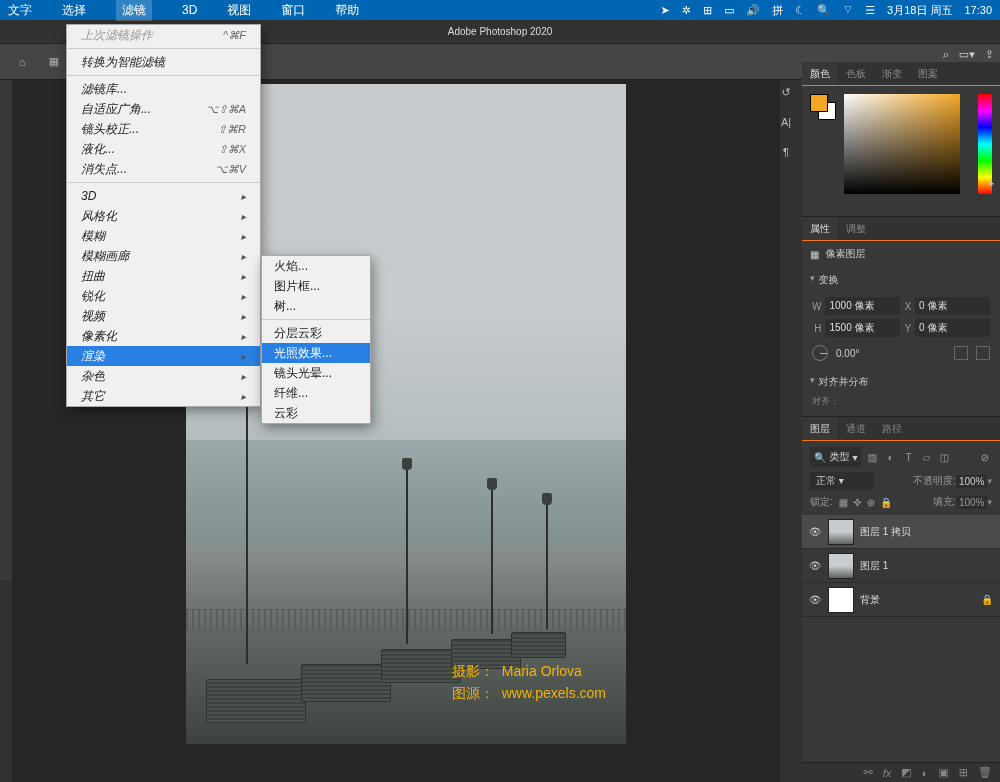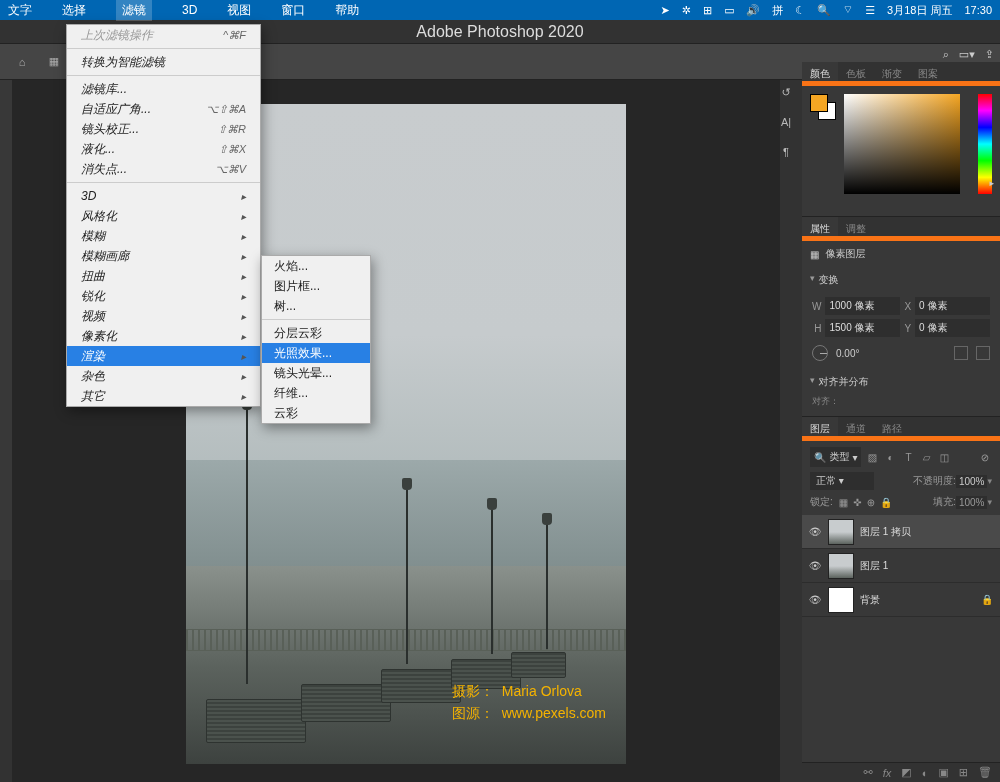--- a/index.html
+++ b/index.html
@@ -6,29 +6,29 @@
 body { width:1000px; height:782px; background:#323232; color:#ccc; font-size:11px; overflow:hidden; position:relative; }
 
 
 .mac-menu { height:20px; background:#0066b3; color:#fff; display:flex; align-items:center; padding:0 8px; gap:30px; font-size:12px; }
 .mac-menu .right { margin-left:auto; display:flex; gap:12px; align-items:center; }
 .mac-menu .right span { font-size:11px; }
 .mac-menu .menu-item { cursor:default; }
 .mac-menu .selected { background:rgba(255,255,255,0.2); padding:2px 6px; border-radius:0; }
 
 
-.title-bar { height:24px; background:#323232; display:flex; align-items:center; justify-content:center; color:#ddd; font-size:16px; font-weight:500; border-bottom:1px solid #222; }
+.title-bar { height:24px; background:#323232; display:flex; align-items:center; justify-content:center; color:#ddd; font-size:10px; font-weight:500; border-bottom:1px solid #222; }
 
 
 .options-bar { height:36px; background:#454545; border-bottom:1px solid #222; display:flex; align-items:center; padding:0 10px; gap:8px; }
 .options-bar .spacer { flex:1; }
 .tool-ico { width:24px; height:24px; display:flex; align-items:center; justify-content:center; color:#aaa; }
 
 
-.workspace { position:absolute; top:80px; left:0; right:220px; bottom:0; background:#262626; display:flex; align-items:flex-start; justify-content:center; overflow:hidden; padding-top:24px;margin-left:12px; }
+.workspace { position:absolute; top:80px; left:0; right:220px; bottom:0; background:#262626; display:flex; align-items:flex-start; justify-content:center; overflow:hidden; padding-top:4px;margin-left:12px; }
 .canvas { margin-left:20px; width:440px; height:660px; background:linear-gradient(180deg,#c8ccce 0%,#c6cbcd 35%,#b4bdbe 55%,#98a5a6 70%,#6f7a78 100%); position:relative; overflow:hidden; }
 
 .sky { position:absolute; inset:0; }
 .water { position:absolute; left:0; right:0; top:54%; height:18%; background:linear-gradient(180deg,#9ca9aa,#7e8c8c); }
 .pier { position:absolute; left:0; right:0; top:70%; bottom:0; background:linear-gradient(180deg,#8a918c 0%,#5c635e 50%,#3d423f 100%); }
 .lamp { position:absolute; width:2px; background:#2a2f2d; }
 .lamp::before { content:""; position:absolute; top:-6px; left:-4px; width:10px; height:12px; background:#3a403d; border-radius:2px 2px 4px 4px; }
 .l1{ left:60px; top:300px; height:280px; }
 .l2{ left:220px; top:380px; height:180px; width:2px;}
 .l3{ left:305px; top:400px; height:150px;}
@@ -53,21 +53,21 @@
 .dropdown .arrow::after{content:"▸";color:#555;font-size:10px;}
 .dropdown .short{color:#666;font-size:11px;}
 
 .submenu { position:absolute; top:255px; left:261px; width:110px; background:#f0f0f0; color:#222; border:1px solid #aaa; box-shadow:2px 4px 12px rgba(0,0,0,.4); font-size:12px; z-index:101;}
 .submenu .row{padding:3px 12px;height:20px;display:flex;align-items:center;}
 .submenu .row.highlighted{background:#2880e4;color:#fff;}
 .submenu .sep{height:1px;background:#ccc;margin:3px 0;}
 
 
 .right-panels { position:absolute; top:62px; right:0; width:198px; bottom:20px; background:#383838; display:flex; flex-direction:column; font-size:10px; }
-.panel-tabs { display:flex; height:24px; background:#323232; border-bottom:5px solid #f97316;}
+.panel-tabs { display:flex; height:24px; background:#323232; border-bottom:1px solid #f97316;}
 .panel-tabs .tab{padding:5px 8px;color:#888;}
 .panel-tabs .tab.active{background:#383838;color:#ddd;}
 
 .color-panel { height:130px; position:relative; padding:8px; }
 .swatch-pair{position:relative;width:28px;height:28px;}
 .fg-sw{position:absolute;width:18px;height:18px;background:#f5a623;border:1px solid #000;top:0;left:0;}
 .bg-sw{position:absolute;width:18px;height:18px;background:#fff;border:1px solid #000;top:8px;left:8px;}
 .color-field{position:absolute;left:42px;top:8px;width:116px;height:100px;background:linear-gradient(to top,#000,transparent),linear-gradient(to right,#fff,#f5a623);}
 .hue-strip{position:absolute;right:8px;top:8px;width:14px;height:100px;background:linear-gradient(180deg,red,magenta,blue,cyan,lime,yellow,red);}
 .hue-strip::after{content:"▸";position:absolute;right:-2px;bottom:6px;color:#ccc;font-size:9px;}

